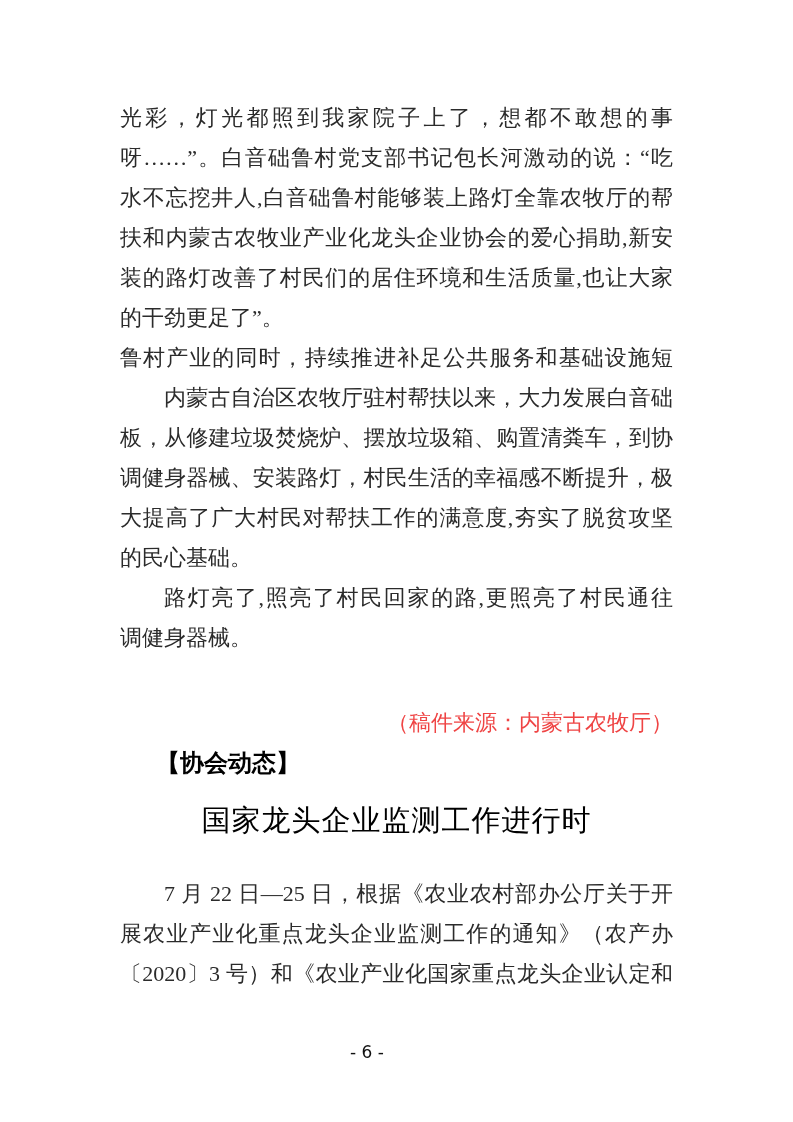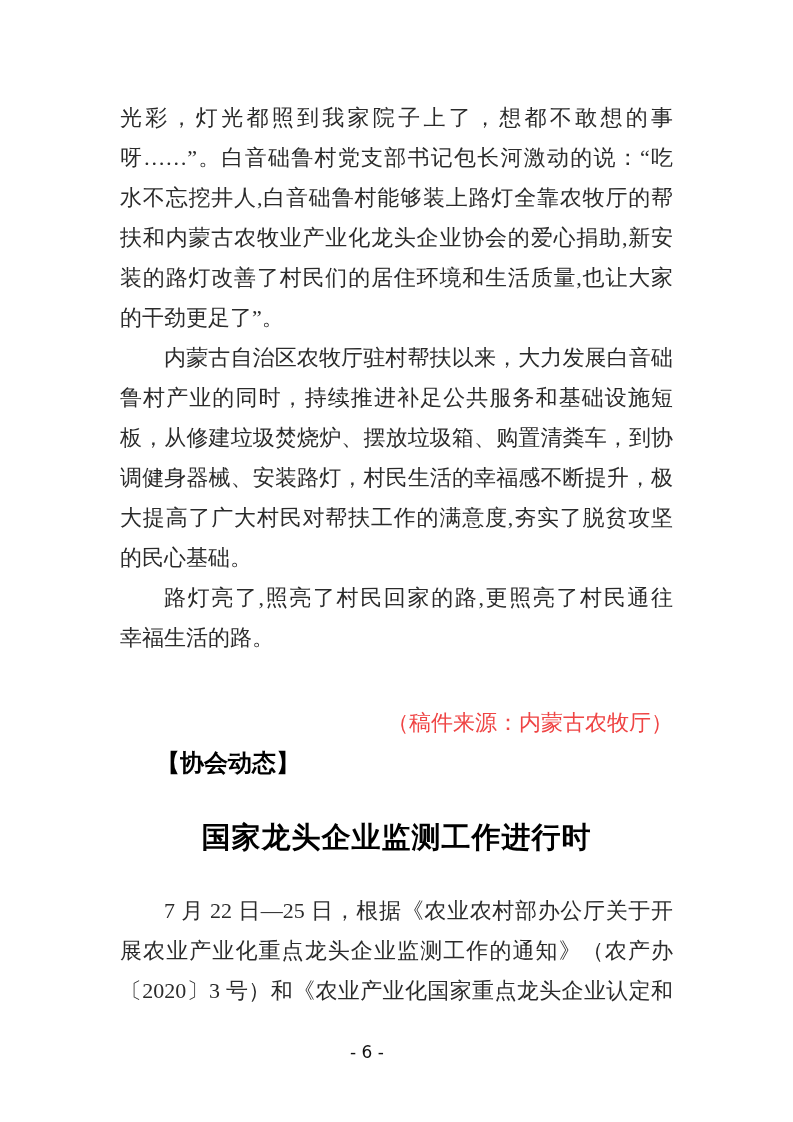--- a/index.html
+++ b/index.html
@@ -39,24 +39,24 @@
     color: #ef4444;
   }
   .blk-section {
     font-family: "Liberation Sans", "DejaVu Sans", sans-serif;
     font-weight: bold;
     font-size: 24px;
     color: #000000;
     margin-left: 36px;
   }
   .blk-title {
-    margin-top: 32px;
+    margin-top: 15px;
     height: 44px;
     line-height: 44px;
-    font-weight: bold;
+    font-weight: normal;
     font-size: 29px;
     color: #000000;
     letter-spacing: 1px;
   }
   .blk-title + .blk-body {
     margin-top: 32px;
   }
   .footer {
     position: absolute;
     top: 1042px;
@@ -72,28 +72,28 @@
 <body>
 
 <div class="page">
   <div class="content" id="doc-content">
       <div class="line blk-body al-justify">光彩，灯光都照到我家院子上了，想都不敢想的事</div>
       <div class="line blk-body al-justify">呀……”。白音础鲁村党支部书记包长河激动的说：“吃</div>
       <div class="line blk-body al-justify">水不忘挖井人,白音础鲁村能够装上路灯全靠农牧厅的帮</div>
       <div class="line blk-body al-justify">扶和内蒙古农牧业产业化龙头企业协会的爱心捐助,新安</div>
       <div class="line blk-body al-justify">装的路灯改善了村民们的居住环境和生活质量,也让大家</div>
       <div class="line blk-body al-left">的干劲更足了”。</div>
+      <div class="line blk-body al-justify">鲁村产业的同时，持续推进补足公共服务和基础设施短</div>
       <div class="line blk-body al-justify indent">内蒙古自治区农牧厅驻村帮扶以来，大力发展白音础</div>
-      <div class="line blk-body al-justify">鲁村产业的同时，持续推进补足公共服务和基础设施短</div>
       <div class="line blk-body al-justify">板，从修建垃圾焚烧炉、摆放垃圾箱、购置清粪车，到协</div>
       <div class="line blk-body al-justify">调健身器械、安装路灯，村民生活的幸福感不断提升，极</div>
       <div class="line blk-body al-justify">大提高了广大村民对帮扶工作的满意度,夯实了脱贫攻坚</div>
       <div class="line blk-body al-left">的民心基础。</div>
       <div class="line blk-body al-justify indent">路灯亮了,照亮了村民回家的路,更照亮了村民通往</div>
-      <div class="line blk-body al-left">幸福生活的路。</div>
+      <div class="line blk-body al-left">调健身器械。</div>
       <div class="line blk-source al-right">（稿件来源：内蒙古农牧厅）</div>
       <div class="line blk-section al-left">【协会动态】</div>
       <div class="line blk-title al-center">国家龙头企业监测工作进行时</div>
       <div class="line blk-body al-justify indent">7 月 22 日—25 日，根据《农业农村部办公厅关于开</div>
       <div class="line blk-body al-justify">展农业产业化重点龙头企业监测工作的通知》（农产办</div>
       <div class="line blk-body al-justify">〔2020〕3 号）和《农业产业化国家重点龙头企业认定和</div>
     </div>
   <div class="footer">- 6 -</div>
 </div>
 

